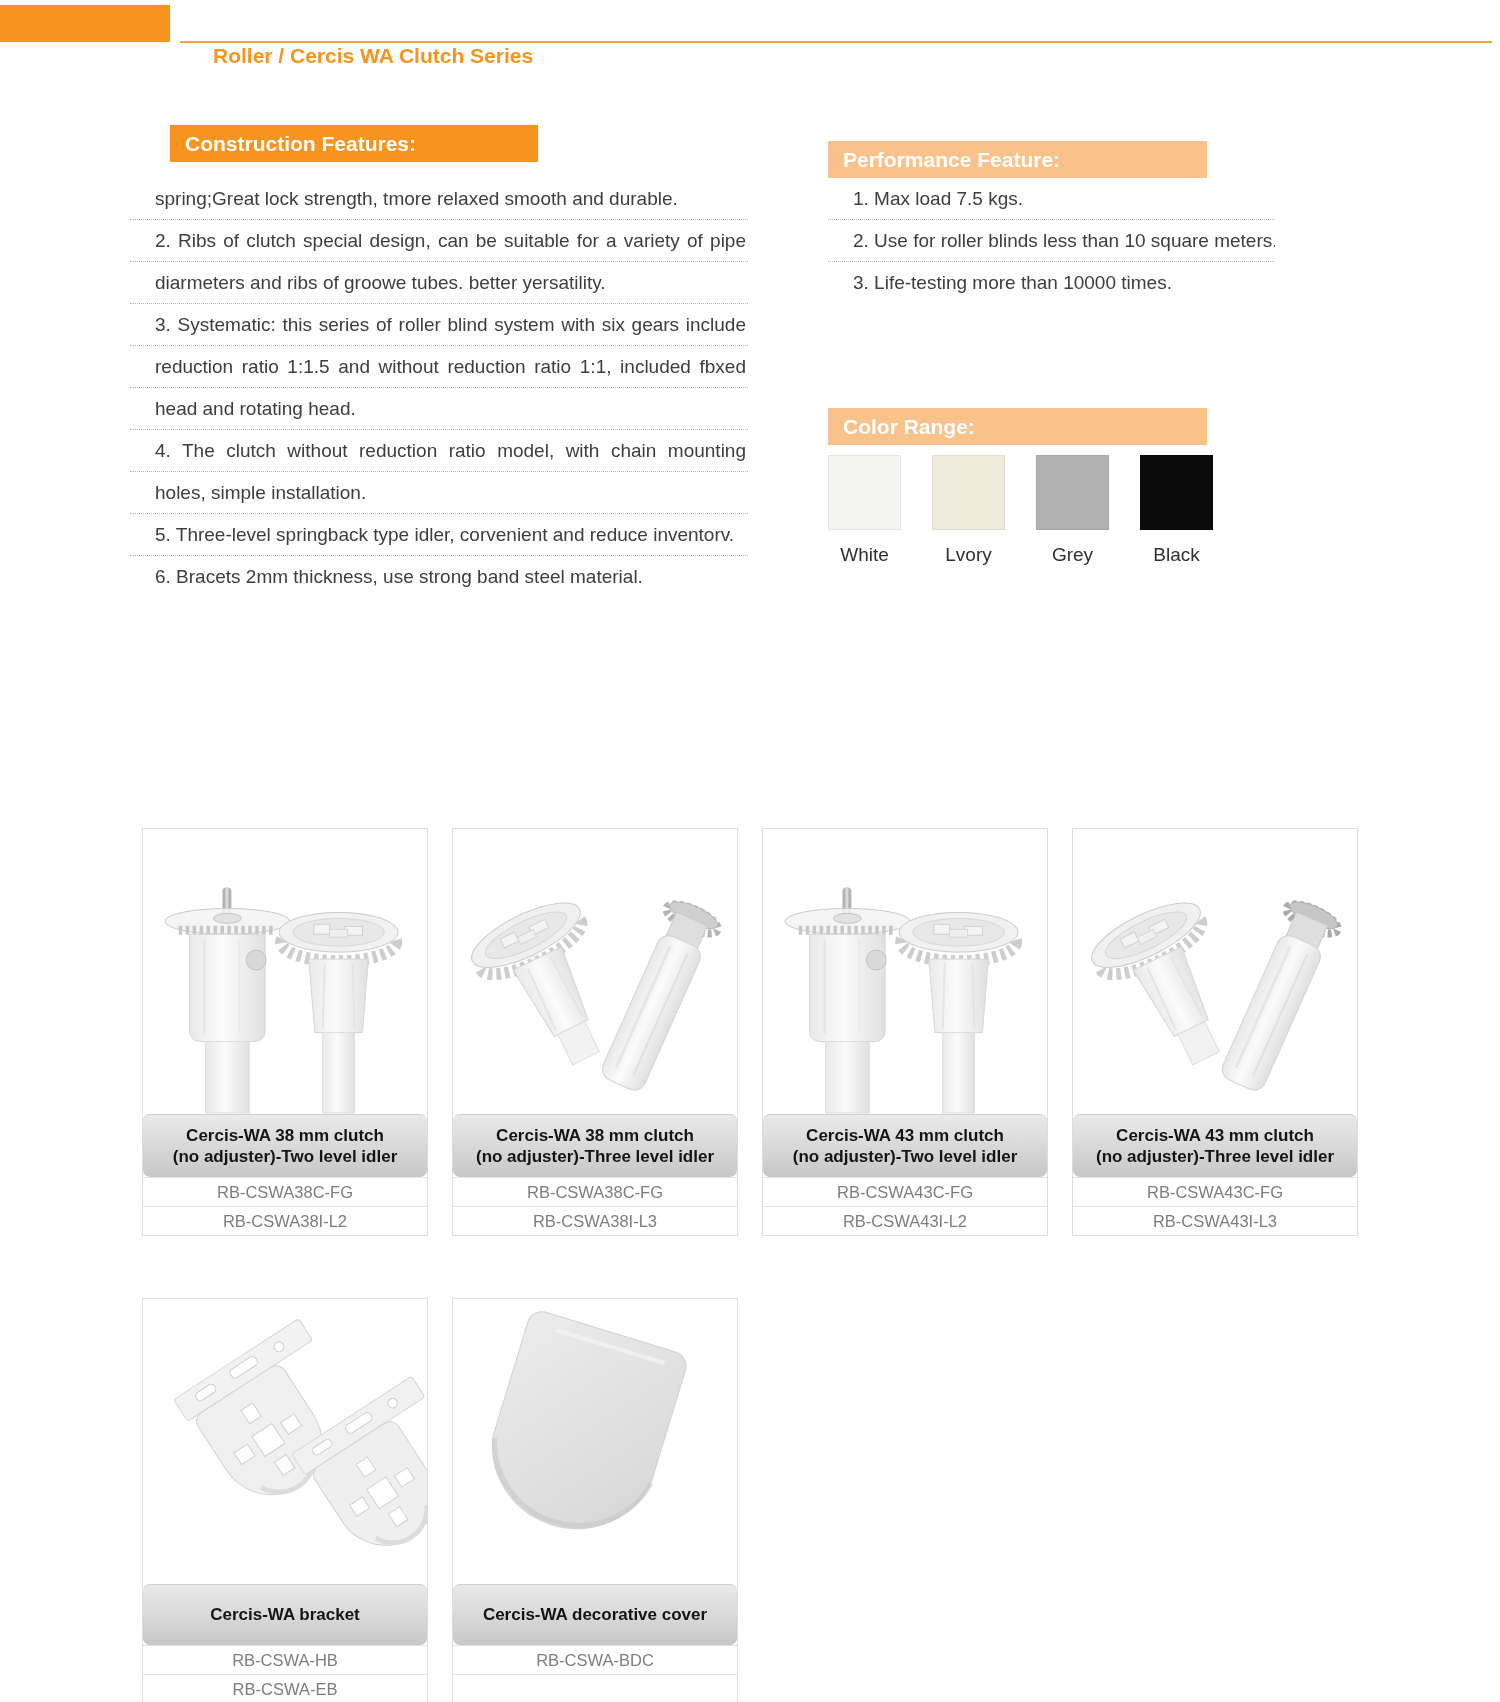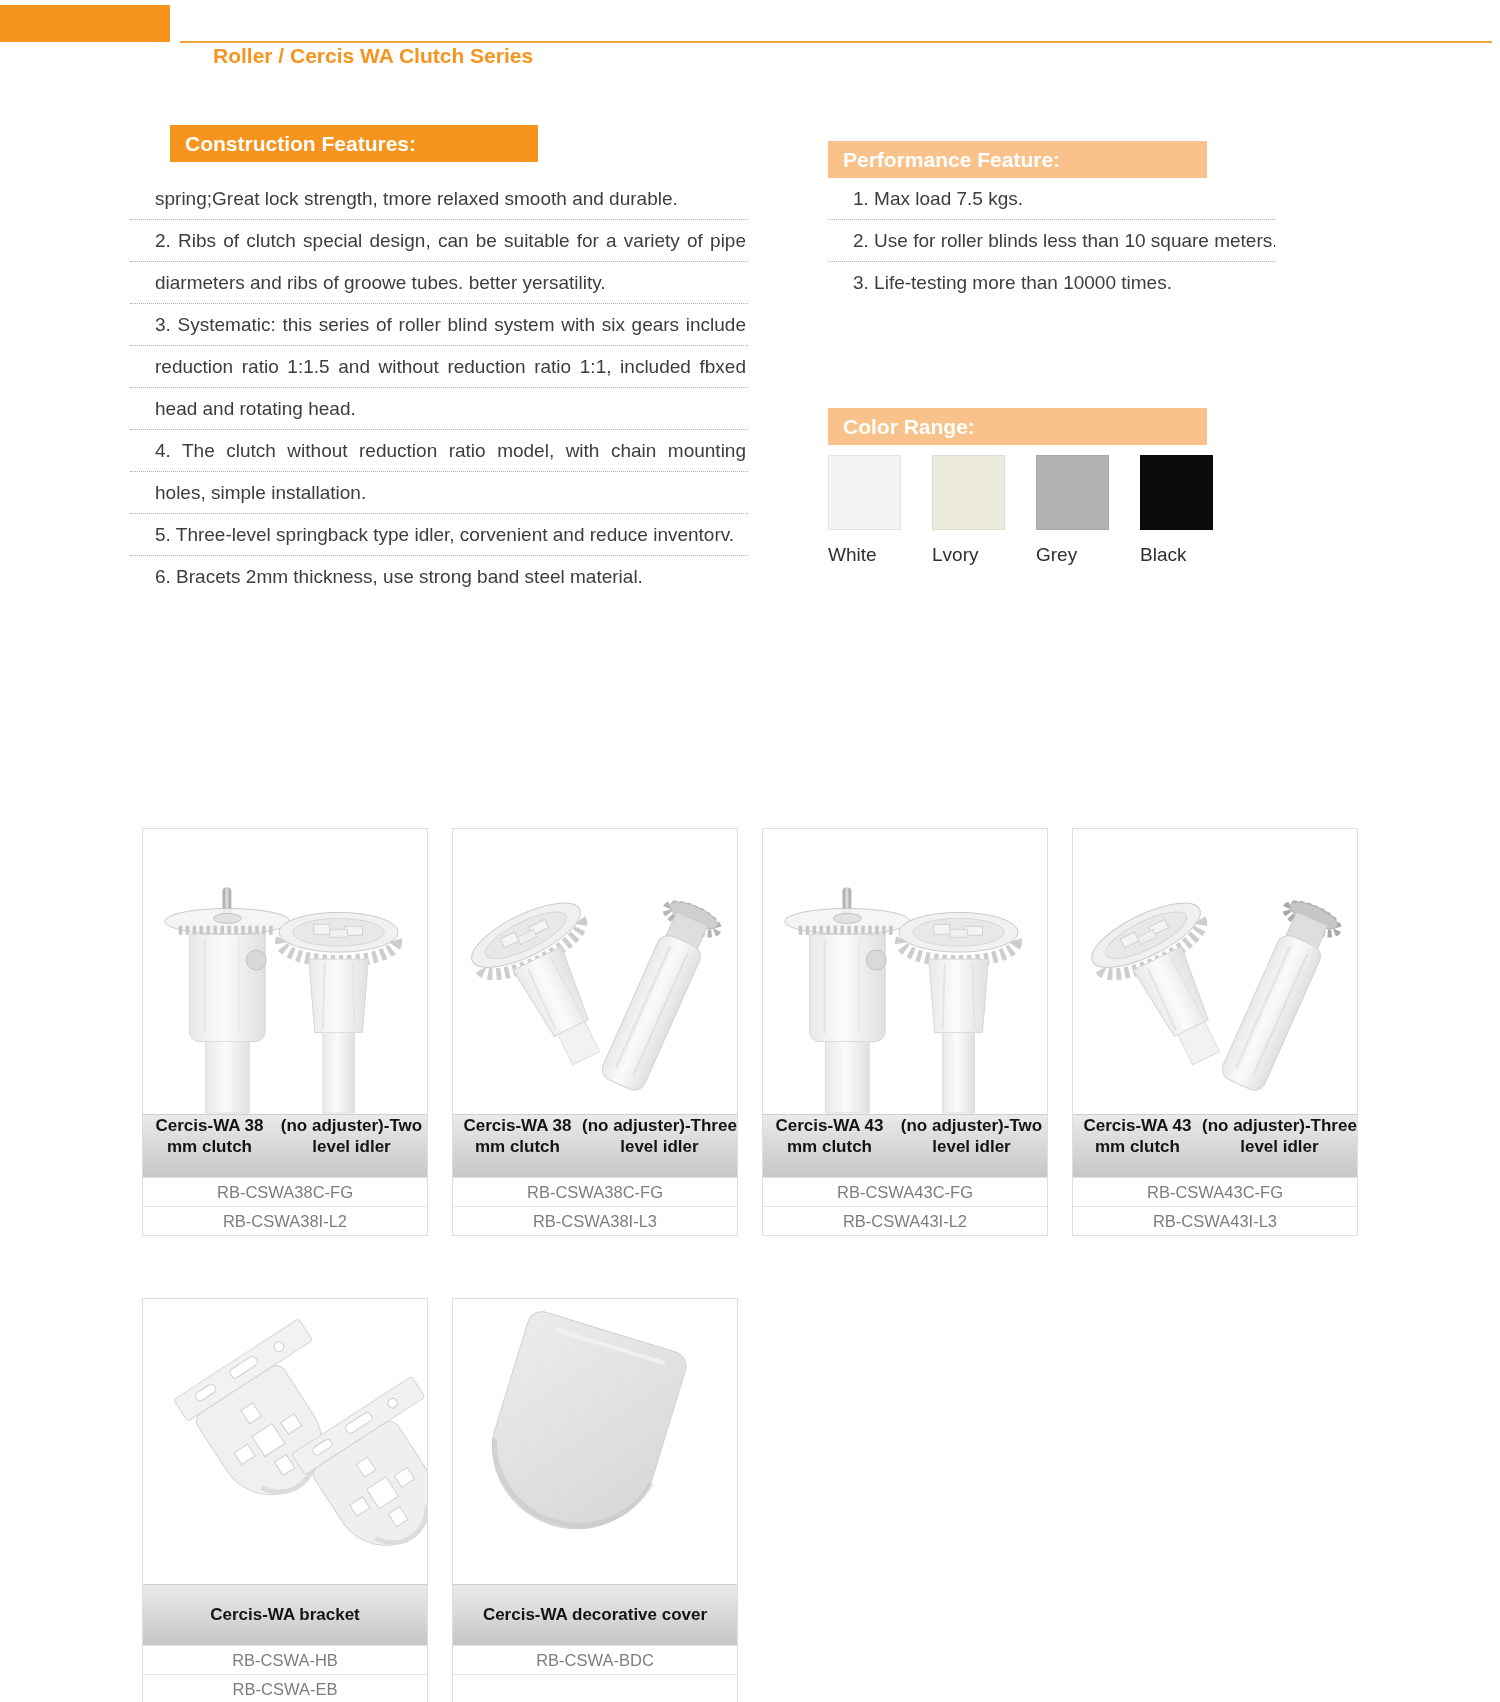--- a/index.html
+++ b/index.html
@@ -24,38 +24,38 @@
   .feat-list{position:absolute;font-size:19px;color:#3d3d3d;}
   #construction-list{left:130px;top:178px;width:618px;}
   #performance-list{left:828px;top:178px;width:447px;}
   .fl{height:42px;line-height:42px;padding-left:25px;box-sizing:border-box;
       border-bottom:1px dotted #b3b3b3;white-space:nowrap;overflow:hidden;}
   .fl.j{white-space:normal;text-align:justify;text-align-last:justify;text-justify:inter-word;padding-right:2px;}
   .fl.last{border-bottom:none;}
 
   
   .swatch-row{position:absolute;left:828px;top:455px;display:flex;gap:31px;}
-  .swatch{display:flex;flex-direction:column;}
+  .swatch{display:flex;flex-direction:column;align-items:center;}
   .chip{width:73px;height:75px;border:1px solid rgba(0,0,0,0.06);box-sizing:border-box;}
   .sw0{background:#f4f4f3;}
   .sw1{background:#edebdb;}
   .sw2{background:#b1b1b1;}
   .sw3{background:#0b0b0b;}
   .sw-label{margin-top:14px;font-size:19px;color:#2f2f2f;}
 
   
   .cards{position:absolute;display:flex;gap:24px;}
   #cards-row-1{left:142px;top:828px;}
   #cards-row-2{left:142px;top:1298px;}
   .card{width:286px;box-sizing:border-box;border:1px solid #dddddd;background:#fff;}
   .photo{height:285px;background:#fff;overflow:hidden;}
   .photo svg{display:block;width:100%;height:100%;}
   .cbar{height:62px;background:linear-gradient(180deg,#eaeaea 0%,#c7c7c7 100%);
-        border-top:1px solid #cfcfcf;display:flex;flex-direction:row;justify-content:center;
-        text-align:center;font-size:17px;font-weight:bold;color:#141414;line-height:21px;}
+        border-top:1px solid #cfcfcf;display:flex;flex-direction:column;justify-content:center;
+        text-align:center;font-size:17px;font-weight:bold;color:#141414;line-height:21px;border-radius:7px;}
   .cbar.single{height:60px;line-height:60px;display:block;}
   .code{height:28px;line-height:28px;text-align:center;font-size:16.5px;color:#7d7d7d;
         border-top:1px solid #e3e3e3;}
 </style>
 </head>
 <body>
 
 <div class="page">
 
   <svg width="0" height="0" style="position:absolute">

